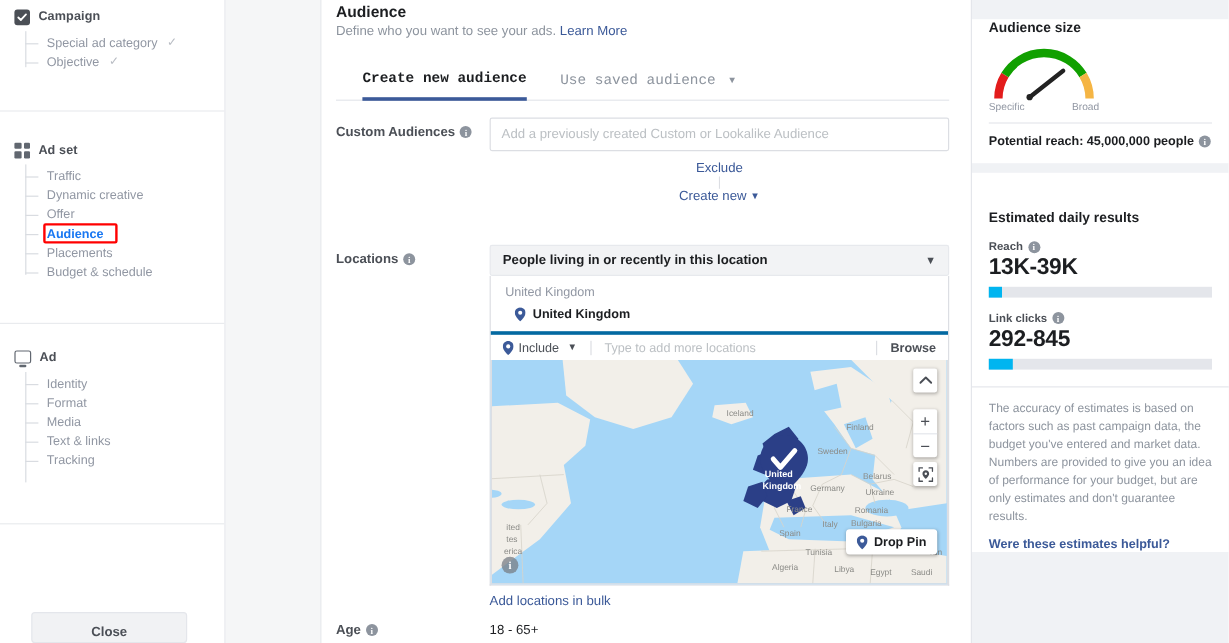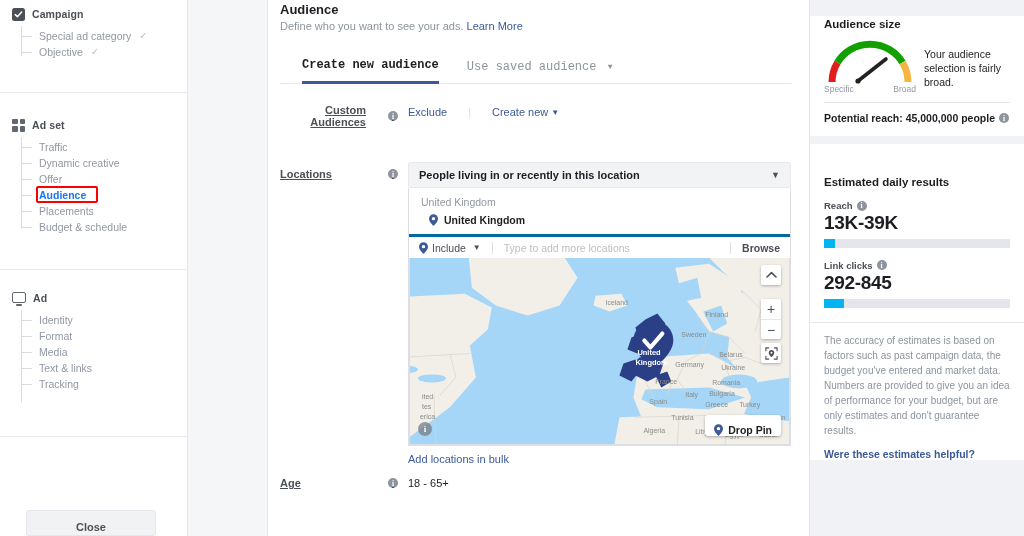--- a/index.html
+++ b/index.html
@@ -84,36 +84,36 @@
   .tabs { display:flex; align-items:flex-end; gap:28px; margin-top:26px;
           border-bottom:1px solid #e4e6eb; padding-left:22px;font-family:Liberation Mono, monospace; }
   .tab { font-size:12px; color:#8d949e; padding-bottom:9px; cursor:pointer; white-space:nowrap; }
   .tab.active { color:#1c1e21; font-weight:700; border-bottom:3px solid #3c5a99; margin-bottom:-1px; }
   .tab .caret { font-size:8px; margin-left:4px; position:relative; top:-1px; }
 
   .field-row { display:flex; align-items:flex-start; margin-top:16px; }
   .field-label {
     width: 128px; flex:0 0 128px; text-align:right; padding-right:10px;
     font-size:11px; font-weight:700; color:#4b4f56; padding-top:6px;
-    display:flex; justify-content:space-between; align-items:center; gap:22px;text-decoration:underline;
+    display:flex; justify-content:flex-start; align-items:center; gap:4px;
   }
   .info-i {
     display:inline-flex; width:10px;height:10px;border-radius:50%;
     background:#8d949e; color:#fff; font-size:7.5px; font-weight:700;
     align-items:center; justify-content:center; font-family:"Liberation Serif", serif;
     flex:0 0 10px;
   }
   .field-body { flex:1 1 auto; min-width:0; }
 
   .text-input {
     width: 100%; height: 28px; border:1px solid #dcdee3; border-radius:2px;
     background:#fff; display:flex; align-items:center; padding:0 9px;
     font-size:11px; color:#bcc0c4;
   }
-  .sub-links { margin-top:8px; font-size:11px; display:flex; align-items:center; gap:12px; }
+  .sub-links { margin-top:8px; font-size:11px; display:flex; align-items:center; gap:0px;flex-direction:column; }
   .sub-links a { color:#3b5998; text-decoration:none; }
   .sub-links .sep { color:#dcdee3; margin:0 9px; }
   .sub-links .caret { font-size:8px; margin-left:3px; position:relative; top:-1px; }
 
   .select-box {
     width:100%; height:26px; background:#f2f3f5; border:1px solid #e7e9ed; border-radius:2px;
     display:flex; align-items:center; justify-content:space-between; padding:0 10px;
     font-size:11px; font-weight:700; color:#1c1e21;
   }
   .select-box .caret { font-size:9px; color:#4b4f56; }
@@ -142,22 +142,22 @@
     box-shadow:0 1px 3px rgba(0,0,0,.28); display:flex; flex-direction:column;
     align-items:center; justify-content:center;
   }
   .map-ctrl.collapse { top:7px; width:20px; height:20px; }
   .map-ctrl.zoom { top:41px; width:20px; height:40px; }
   .map-ctrl.zoom .zbtn { width:20px;height:20px; display:flex;align-items:center;justify-content:center;
        font-size:14px; color:#4b4f56; line-height:1; }
   .map-ctrl.zoom .zbtn + .zbtn { border-top:1px solid #e4e6eb; }
   .map-ctrl.locate { top:85px; width:20px; height:20px; }
   .drop-pin {
-    position:absolute; right:8px; bottom:8px; background:#fff; border-radius:3px;
-    box-shadow:0 1px 3px rgba(0,0,0,.3); height:21px; display:flex; align-items:flex-end;
+    position:absolute; right:8px; bottom:24px; background:#fff; border-radius:3px;
+    box-shadow:0 1px 3px rgba(0,0,0,.3); height:21px; display:flex; align-items:center;
     gap:5px; padding:0 9px; font-size:10.5px; font-weight:700; color:#1c1e21;
   }
   .map-info {
     position:absolute; left:8px; bottom:8px; width:14px;height:14px;border-radius:50%;
     background:rgba(120,125,132,.75); color:#fff; font-size:9px; font-weight:700;
     display:flex;align-items:center;justify-content:center; font-family:"Liberation Serif", serif;
   }
 
   .bulk-link { margin-top:7px; font-size:11px; }
   .bulk-link a { color:#3b5998; text-decoration:none; }
@@ -324,20 +324,23 @@
           <span class="caret">▼</span>
         </div>
       </div>
 
       <div class="field-row" style="margin-top:14px">
         <div class="field-label">
           <span>Custom Audiences</span>
           <span class="info-i">i</span>
         </div>
         <div class="field-body">
+          <div class="text-input">
+            <span>Add a previously created Custom or Lookalike Audience</span>
+          </div>
           <div class="sub-links">
             <a href="#">Exclude</a>
             <span class="sep">|</span>
             <a href="#"><span>Create new</span><span class="caret">▼</span></a>
           </div>
         </div>
       </div>
 
       <div class="field-row" style="margin-top:34px">
         <div class="field-label">
@@ -521,21 +524,20 @@
             <path d="M13.5 26.5 A38 38 0 0 1 78.5 26.5" fill="none" stroke="#11a000" stroke-width="7"></path>
             <path d="M78.5 26.5 A38 38 0 0 1 84 46" fill="none" stroke="#f5b544" stroke-width="7"></path>
             <path d="M34 45 L62 23" stroke="#222222" stroke-width="3.6" stroke-linecap="round"></path>
             <circle cx="34" cy="45" r="2.6" fill="#222222"></circle>
           </svg>
           <div class="gauge-labels">
             <span>Specific</span>
             <span>Broad</span>
           </div>
         </div>
-        <div class="gauge-text">Your audience selection is fairly broad.</div>
       </div>
       <div class="card-sep"></div>
       <div class="reach-line">
         <span>Potential reach: 45,000,000 people</span>
         <span class="info-i">i</span>
       </div>
     </div>
 
     <div class="panel-gap"></div>
 

